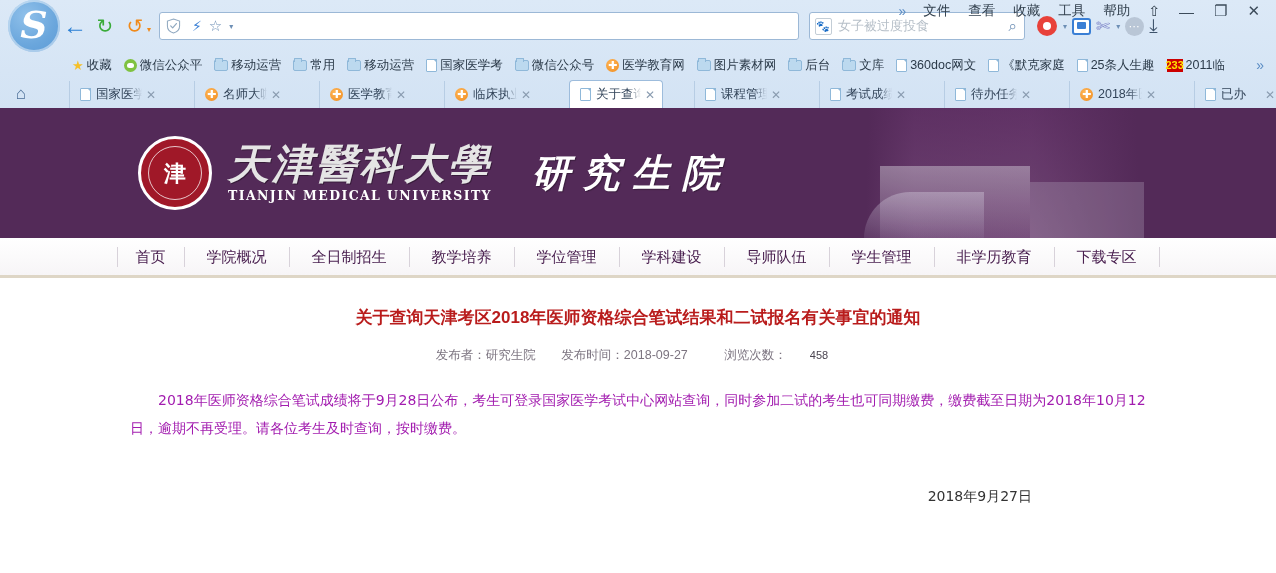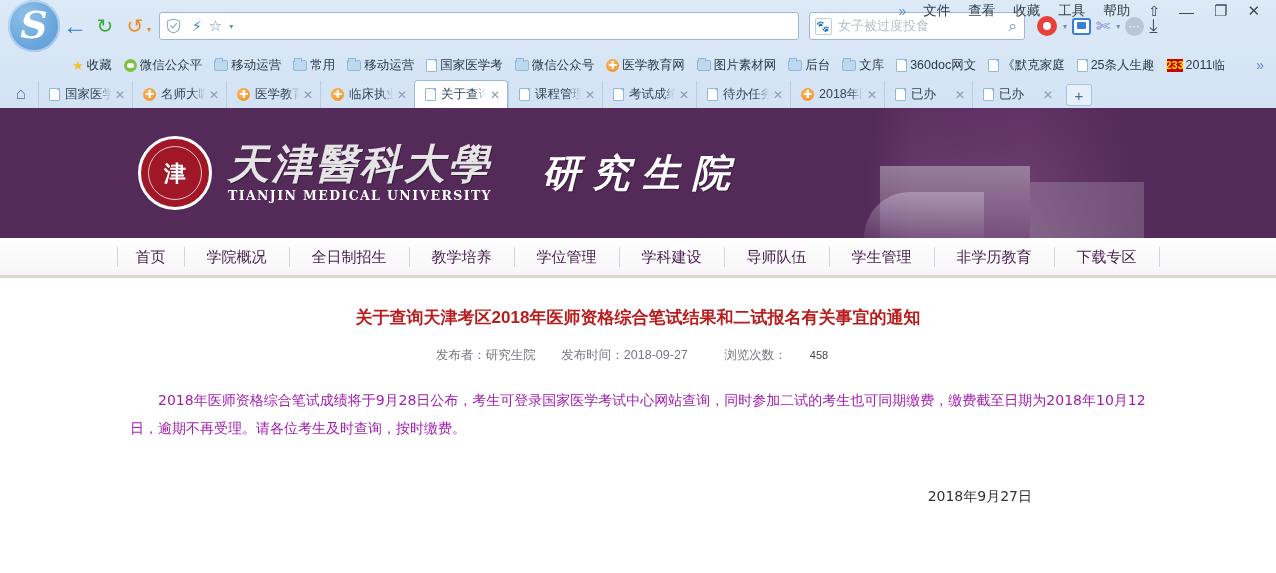--- a/index.html
+++ b/index.html
@@ -258,20 +258,21 @@
     display: flex; align-items: center;
     padding: 0 7px 0 10px;
     font-size: 12.5px;
     color: #33455a;
     background: transparent;
     border-left: 1px solid #b7cde4;
     position: relative;
     flex: 0 0 auto;
     max-width: 94px;
     min-width: 88px;
+    margin-left: 31px;
   }
   .tab .tico { margin-right: 5px; flex:0 0 auto; display:inline-flex;}
   .tab .tlabel {
     flex: 1 1 auto;
     white-space: nowrap;
     overflow: hidden;
     -webkit-mask-image: linear-gradient(to right, #000 72%, transparent 100%);
             mask-image: linear-gradient(to right, #000 72%, transparent 100%);
   }
   .tab .tclose { color: #8a9cb0; font-size: 12px; margin-left: 4px; flex:0 0 auto;}
@@ -367,21 +368,21 @@
   }
   .uni-en {
     font-family: "DejaVu Serif", serif;
     font-size: 12.5px;
     font-weight: bold;
     color: #ffffff;
     letter-spacing: 1.4px;
     margin-top: 2px;
   }
   .grad-school {
-    margin-left: 50px;
+    margin-left: 40px;
     font-family: "DejaVu Serif", serif;
     font-size: 38px;
     color: #ffffff;
     letter-spacing: 12px;
     font-style: italic;
     font-weight: bold;
     text-shadow: 1px 1px 1px rgba(0,0,0,.3);
     flex: 0 0 auto;
   }
 

